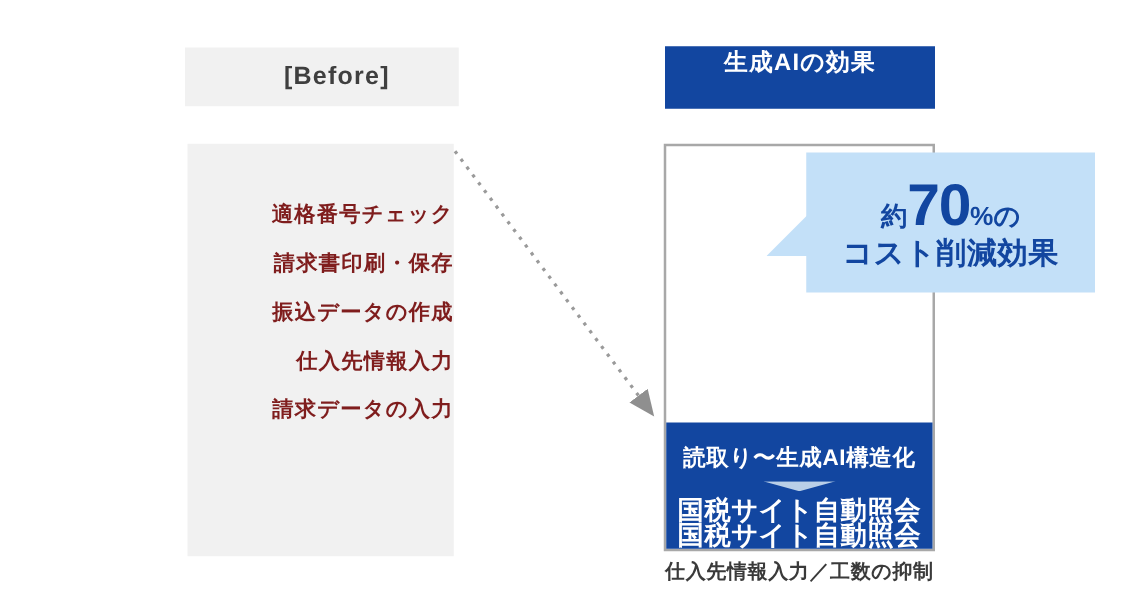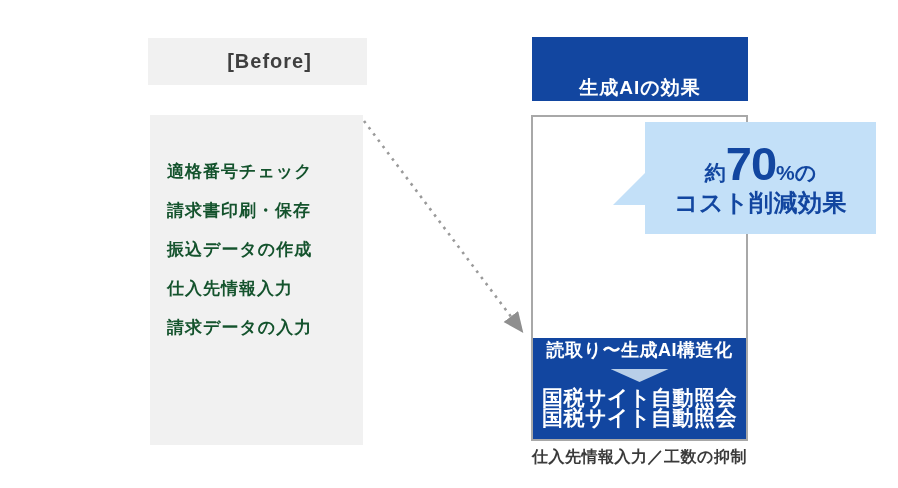--- a/index.html
+++ b/index.html
@@ -21,37 +21,37 @@
   .before-header{
     position:absolute;left:148px;top:38px;width:219px;height:47px;
     background:var(--box-gray);display:flex;align-items:center;justify-content:center;
     font-size:20px;font-weight:bold;color:#3f3f3f;letter-spacing:1px;padding-left:24px;
   }
   .before-box{
     position:absolute;left:150px;top:115px;width:213px;height:330px;
     background:var(--box-gray);padding-top:37px;
   }
   .before-item{
-    height:39px;line-height:39px;text-align:left;
-    font-size:17px;font-weight:bold;color:#14532d;letter-spacing:1px;margin-left:17px;
+    height:39px;line-height:39px;text-align:right;
+    font-size:17px;font-weight:bold;color:#7f1d1d;letter-spacing:1px;margin-left:17px;
   }
   
   .after-header{
-    position:absolute;left:532px;top:37px;width:216px;height:64px;
-    background:var(--primary-blue);display:flex;align-items:flex-end;justify-content:center;
+    position:absolute;left:532px;top:37px;width:216px;height:50px;
+    background:var(--primary-blue);display:flex;align-items:flex-start;justify-content:center;
     font-size:19px;font-weight:bold;color:#ffffff;letter-spacing:1px;
   }
   .after-box{
     position:absolute;left:531px;top:115px;width:217px;height:326px;
     background:#ffffff;border:2px solid var(--border-gray);
   }
   .process-box{
     position:absolute;left:533px;top:338px;width:213px;height:101px;
     background:var(--primary-blue);display:flex;flex-direction:column;align-items:center;
-    padding-top:0;
+    padding-top:16px;
   }
   .process-step1{
     font-size:18px;font-weight:bold;color:#ffffff;letter-spacing:0.5px;line-height:24px;
   }
   .down-chevron{
     width:58px;height:13px;margin:7px 0 6px 0;background:var(--chevron-blue);
     clip-path:polygon(0 0,100% 0,50% 100%);
   }
   .process-step2{
     font-size:21px;font-weight:bold;color:#ffffff;text-align:center;line-height:20px;

